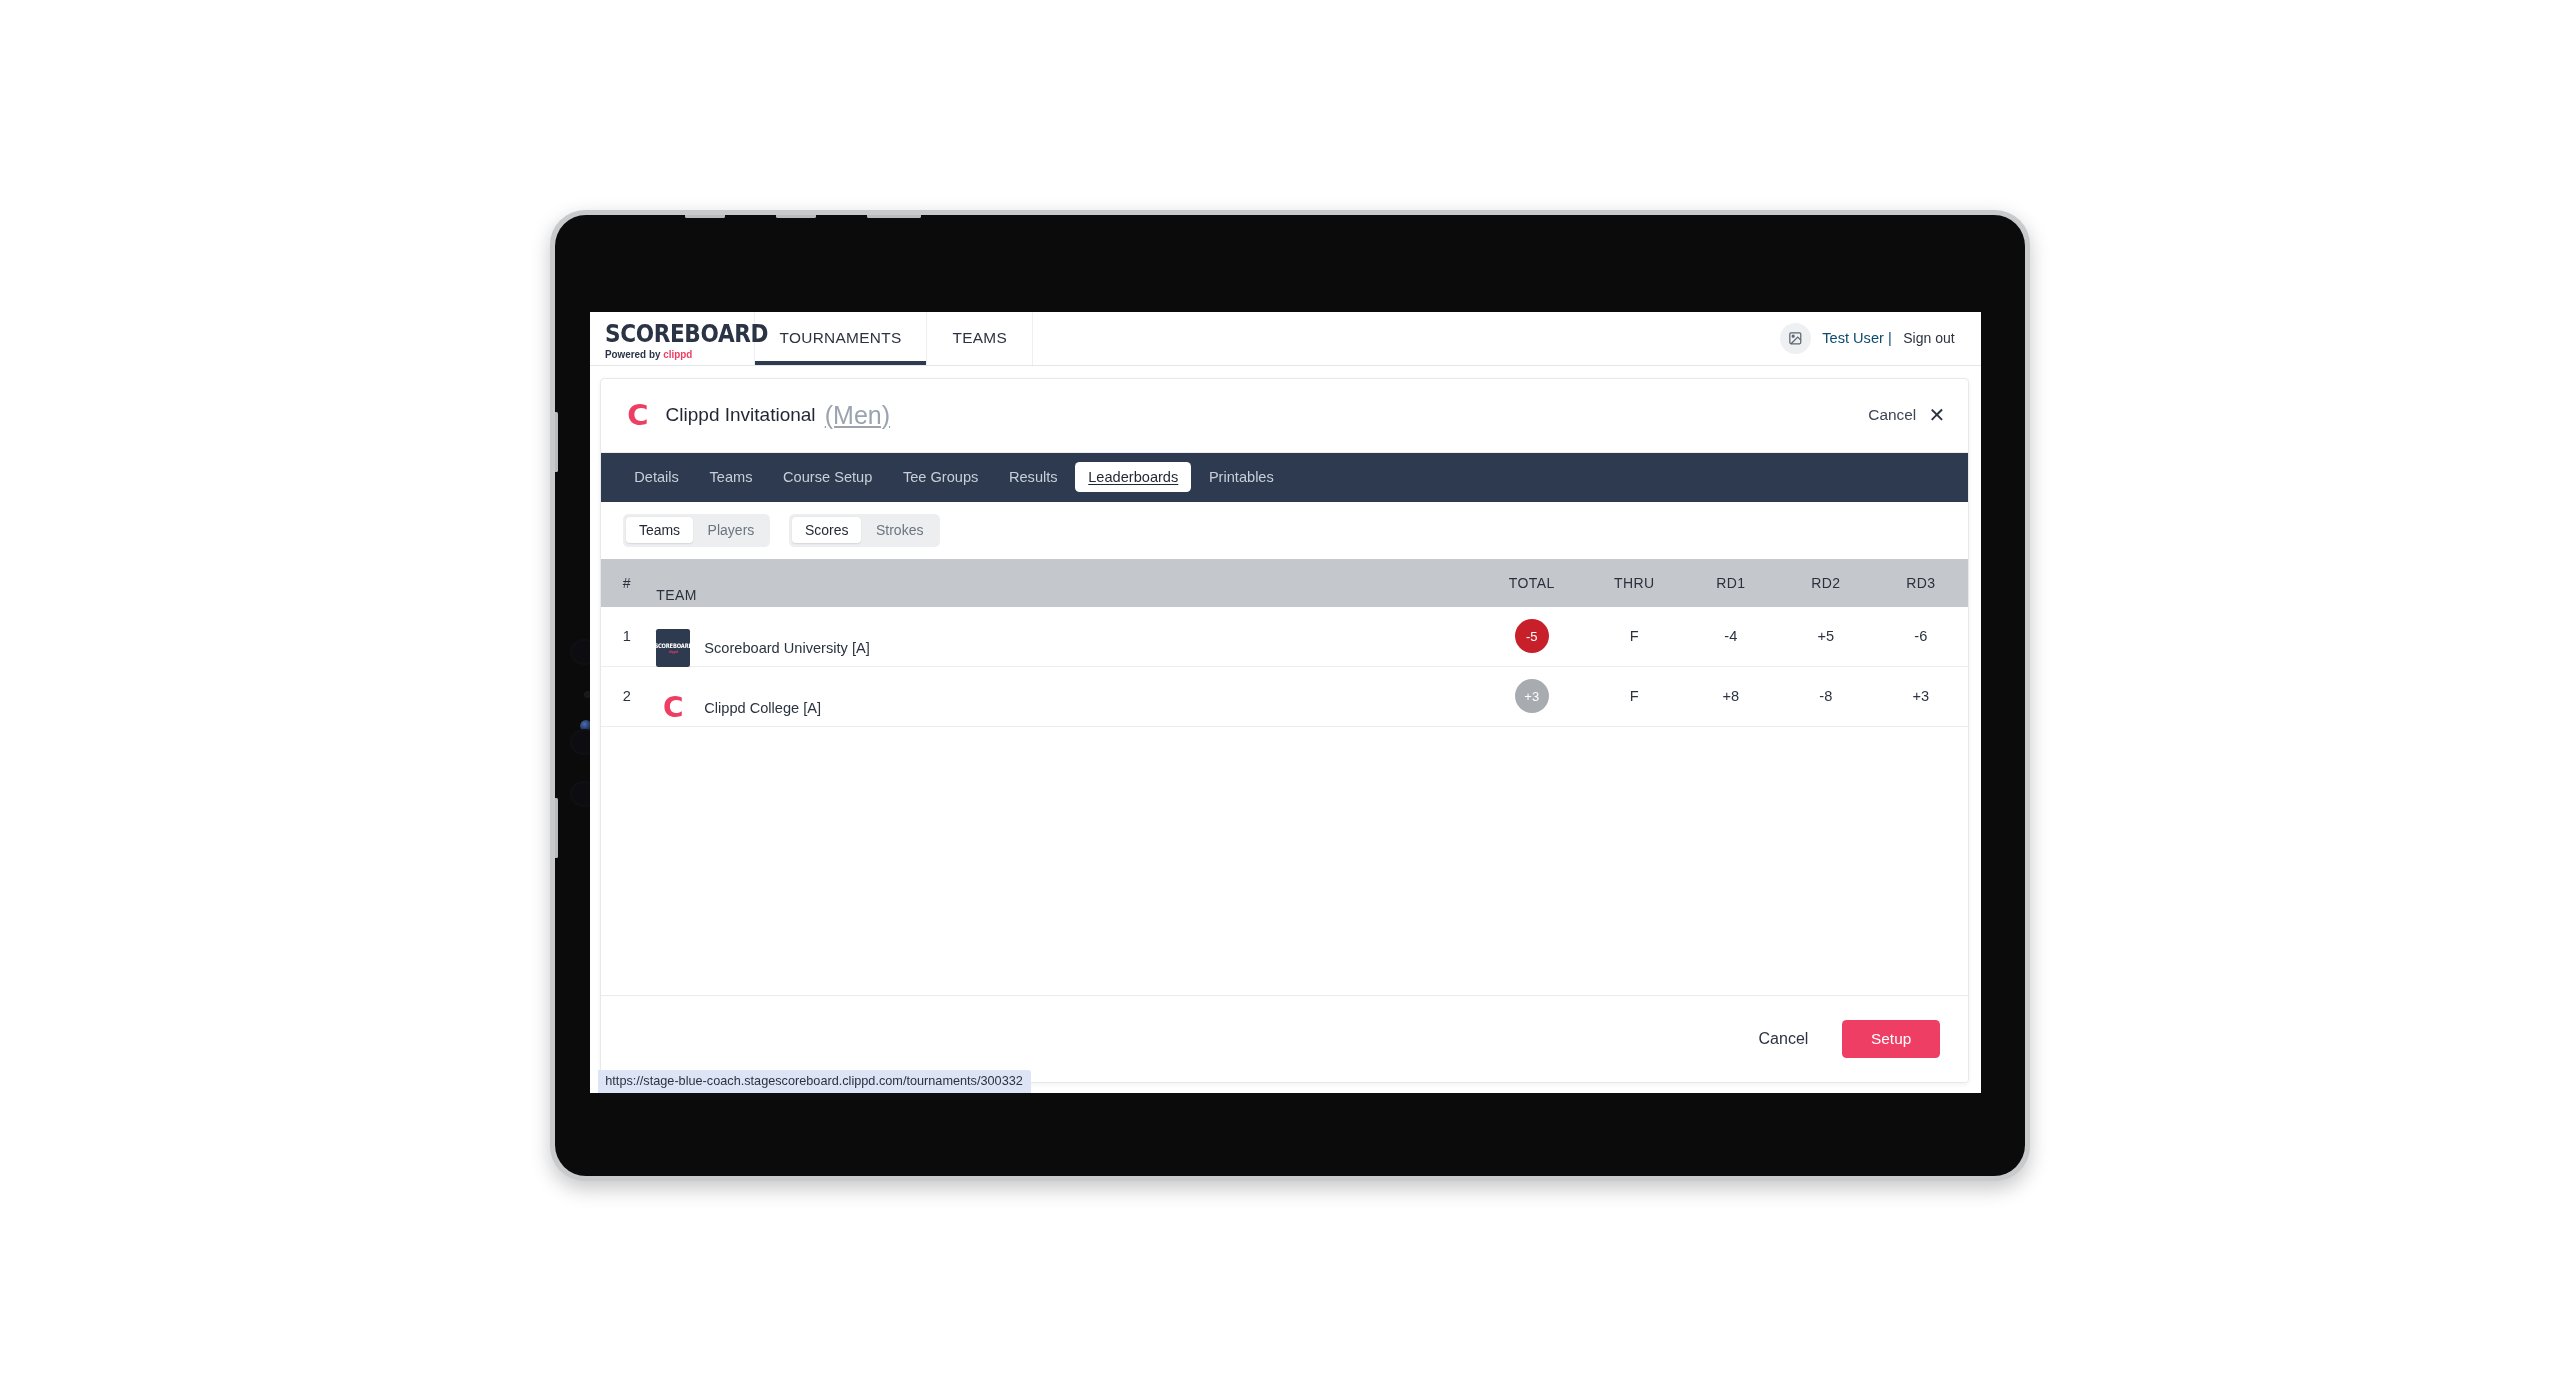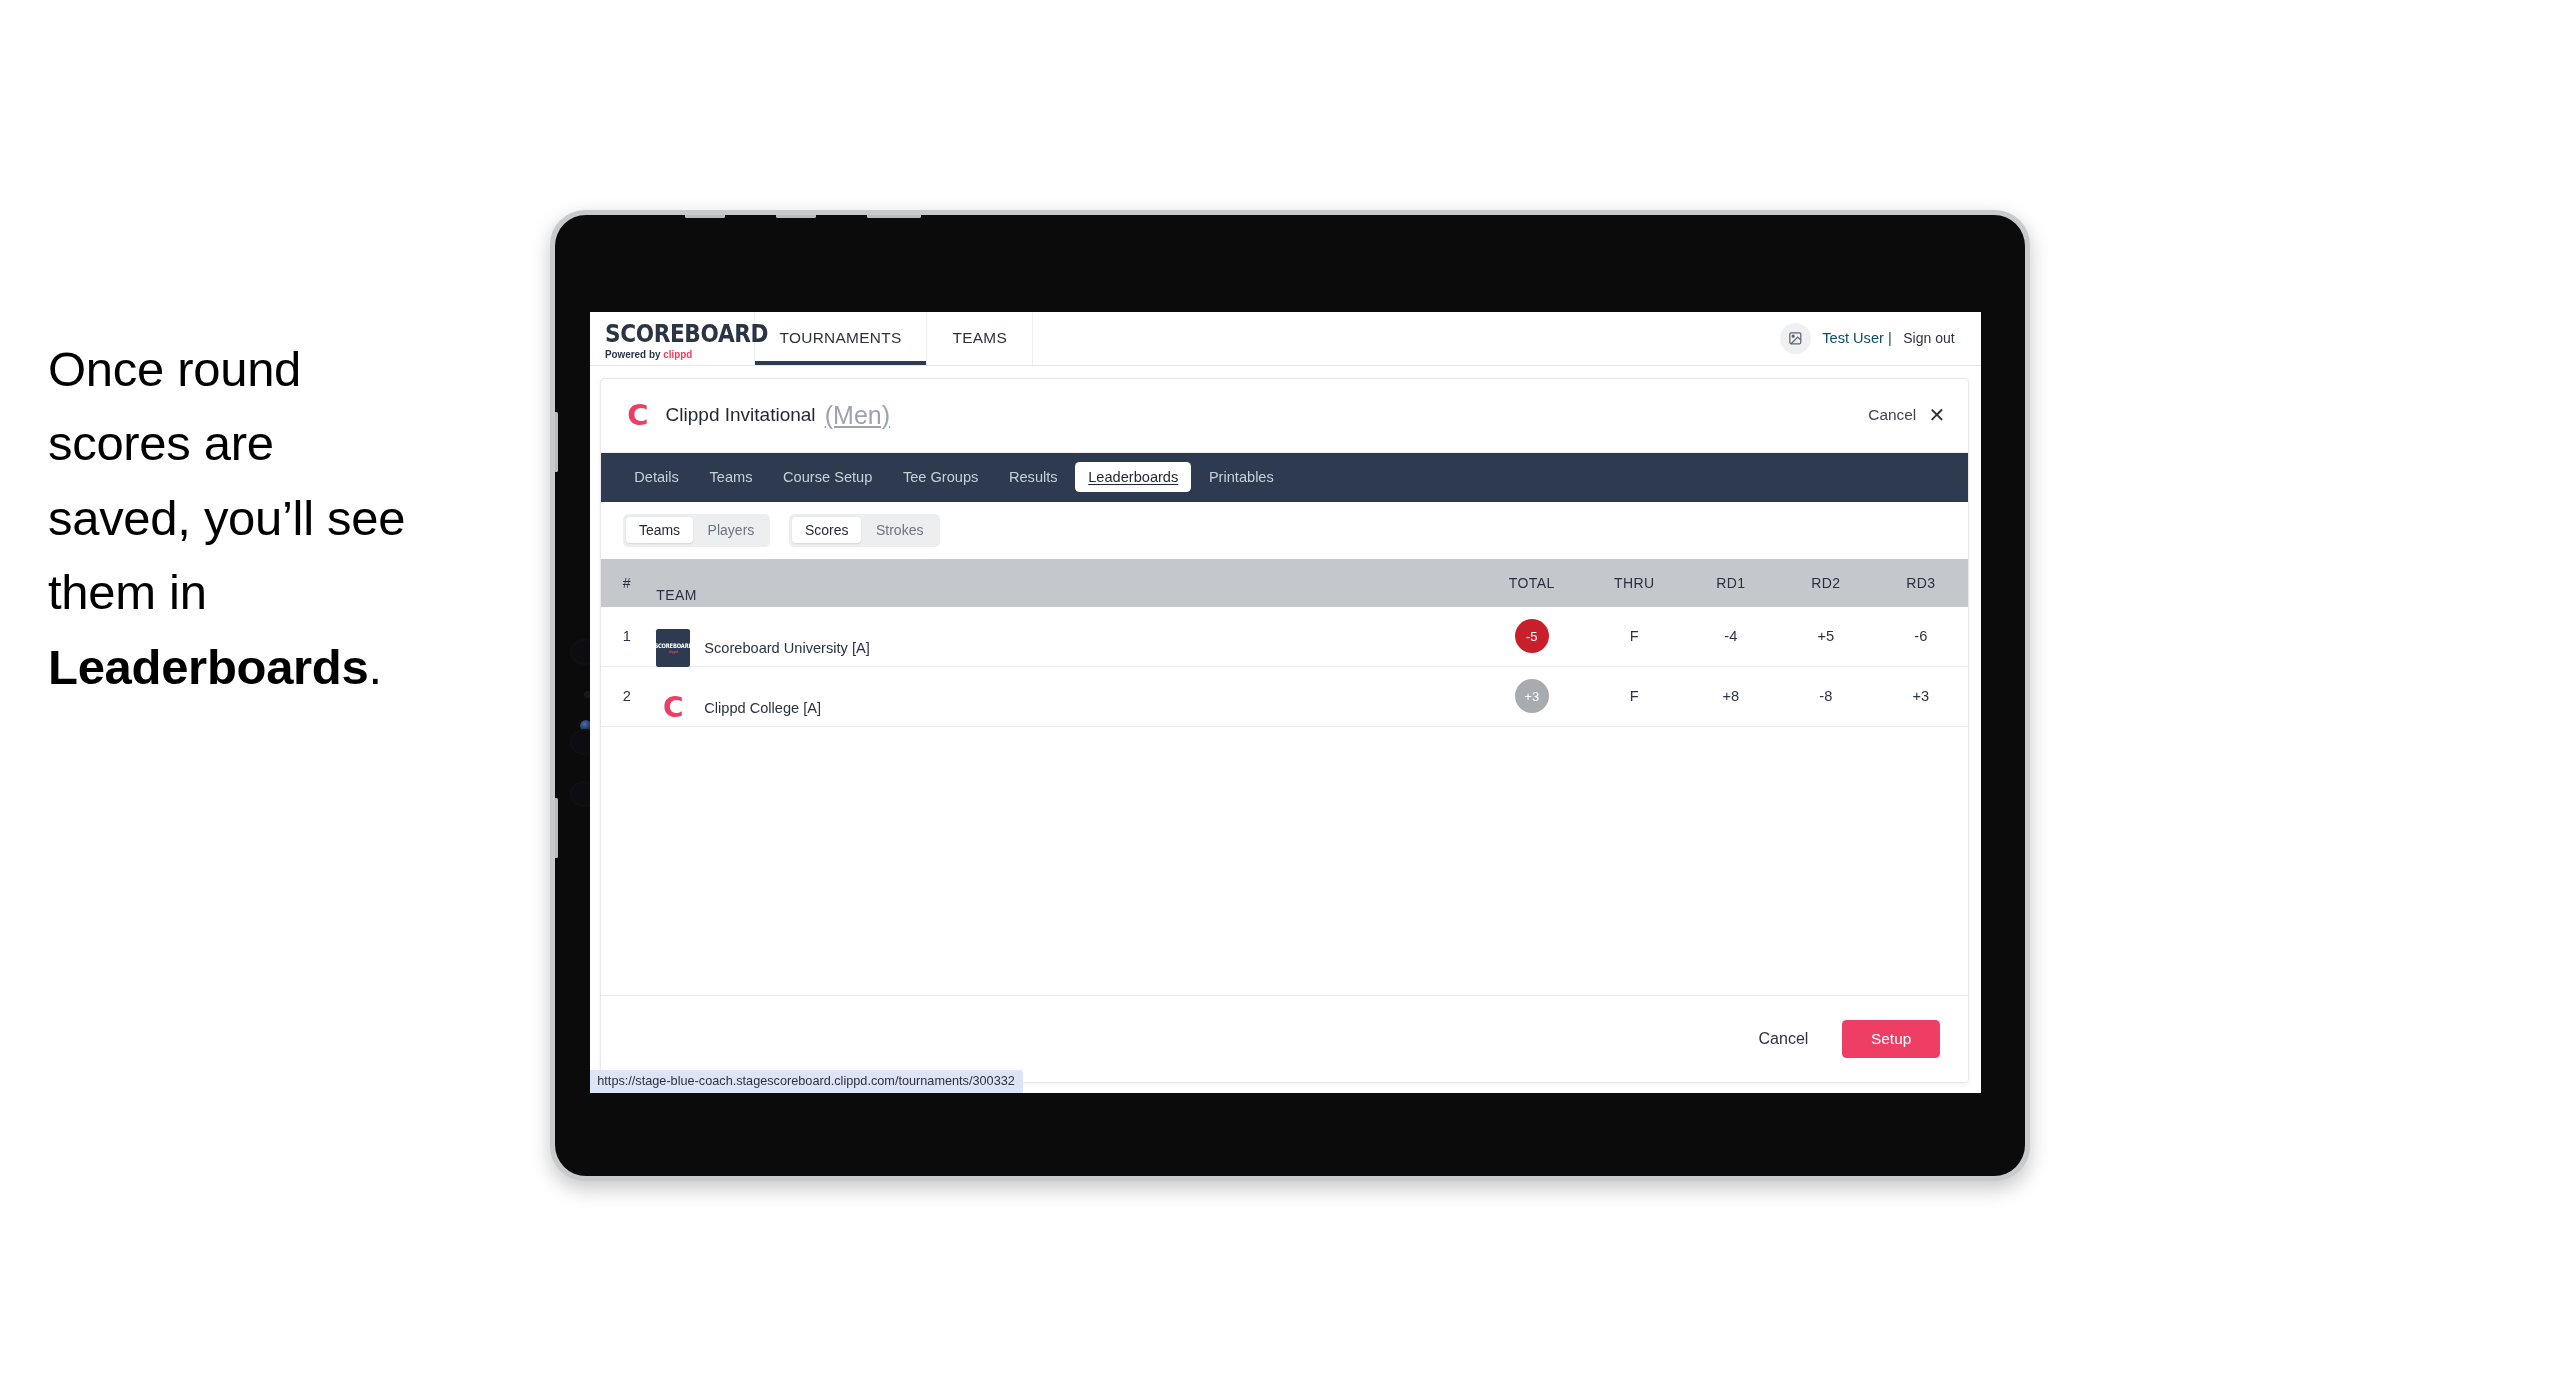--- a/index.html
+++ b/index.html
@@ -310,41 +310,34 @@
     padding: 10px 29px;
     border: none;
     border-radius: 4.6px;
     cursor: pointer;
     font-family: "Liberation Sans", sans-serif;
   }
 
   
   #statusbar {
     position: absolute;
-    left: 0; bottom: 0;
+    left: 8px; bottom: 0;
     background: #dde4f5;
     color: #2b3340;
     font-size: 12.7px;
     padding: 3.8px 7.7px 4.6px 7.7px;
     white-space: nowrap;
     border-top-right-radius: 2.3px;
   }
 </style>
 </head>
 <body>
 
 <div id="stage">
 
-  <div id="caption">
-    <span>Once round</span><br>
-    <span>scores are</span><br>
-    <span>saved, you’ll see</span><br>
-    <span>them in</span><br>
-    <span class="bold">Leaderboards</span><span>.</span>
-  </div>
 
   <div id="device">
     <div id="device-body">
 
       <div class="edge-btn" id="btn-top-a"></div>
       <div class="edge-btn" id="btn-top-b"></div>
       <div class="edge-btn" id="btn-top-c"></div>
       <div class="edge-btn" id="btn-left-a"></div>
       <div class="edge-btn" id="btn-left-b"></div>
       <div class="lens" id="lens-1"></div>

